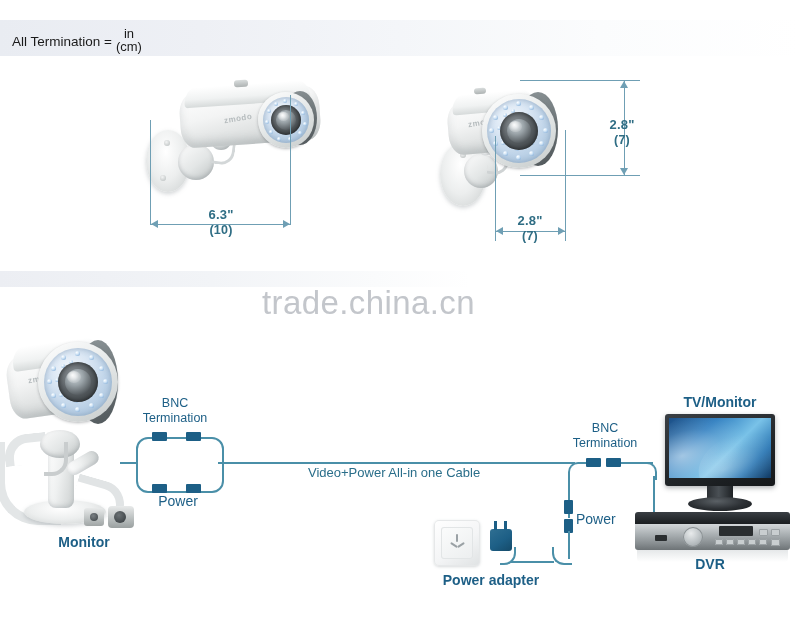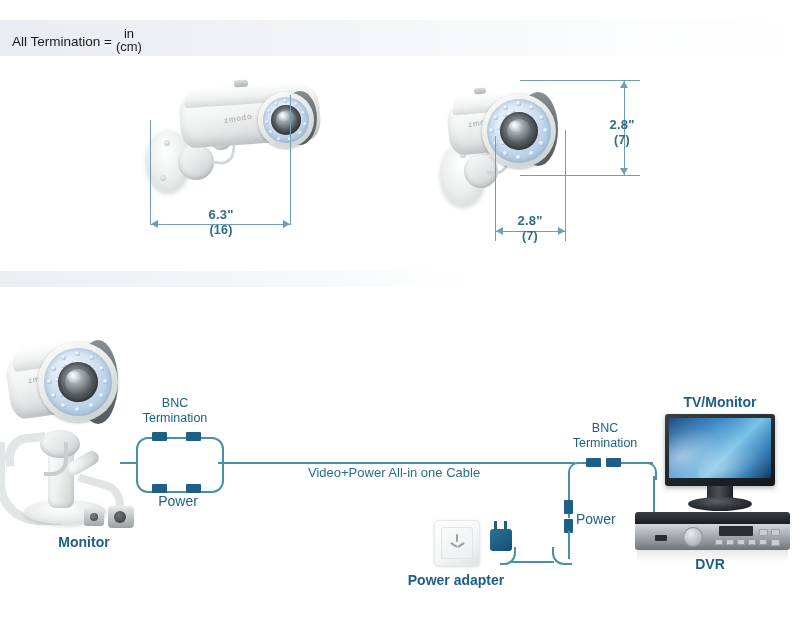--- a/index.html
+++ b/index.html
@@ -360,21 +360,21 @@
     <div class="cam-glint" style="left:138px; top:42px; width:11px; height:9px;"></div>
   </div>
 
   <div class="dimline v" style="left:150px; top:120px; height:105px;"></div>
   <div class="dimline v" style="left:290px; top:95px; height:130px;"></div>
   <div class="dimline h" style="left:150px; top:224px; width:141px;"></div>
   <div class="arrow left" style="left:151px; top:220px;"></div>
   <div class="arrow right" style="left:283px; top:220px;"></div>
   <div class="dimtext" style="left:200px; top:208px; width:42px;">
     <span>6.3"</span>
-    <span class="sub">(16)</span>
+    <span class="sub">(10)</span>
   </div>
 
   <div class="camera" style="left:430px; top:70px; width:180px; height:160px;">
 
     <div class="cam-base" style="left:10px; top:72px; width:46px; height:64px;"></div>
     <div class="cam-screw" style="left:30px; top:82px; width:6px; height:6px;"></div>
     <div class="cam-knuckle" style="left:34px; top:84px; width:34px; height:34px;"></div>
     <div class="cam-arm" style="left:48px; top:66px; width:38px; height:16px; transform:rotate(-16deg);"></div>
     <div style="position:absolute; left:58px; top:76px; width:18px; height:26px;
                 border:3px solid #cfd3d4; border-top:none; border-left:none;
@@ -429,20 +429,21 @@
   <div class="dimline v" style="left:565px; top:130px; height:111px;"></div>
   <div class="dimline h" style="left:495px; top:231px; width:71px;"></div>
   <div class="arrow left" style="left:496px; top:227px;"></div>
   <div class="arrow right" style="left:558px; top:227px;"></div>
   <div class="dimtext" style="left:508px; top:214px; width:44px;">
     <span>2.8"</span>
     <span class="sub">(7)</span>
   </div>
 
   <div id="lower-band"></div>
+  <div id="watermark">trade.china.cn</div>
 
   <div class="camera" style="left:0px; top:330px; width:180px; height:210px;">
 
     <div style="position:absolute; left:-4px; top:112px; width:56px; height:74px;
                 border:9px solid #e3e6e7; border-top:none; border-right:none;
                 border-radius:0 0 0 42px;"></div>
     <div style="position:absolute; left:4px; top:104px; width:34px; height:22px;
                 border:9px solid #e3e6e7; border-bottom:none; border-right:none;
                 border-radius:24px 0 0 0; transform:rotate(-6deg);"></div>
 
@@ -560,21 +561,21 @@
     <div class="outlet-inner" style="left:7px; top:7px; width:32px; height:32px;"></div>
     <div class="slot" style="left:22px; top:14px; width:2px; height:8px;"></div>
     <div class="slot" style="left:16px; top:24px; width:8px; height:2px; transform:rotate(34deg);"></div>
     <div class="slot" style="left:23px; top:24px; width:8px; height:2px; transform:rotate(-34deg);"></div>
   </div>
 
   <div class="adapter-body" style="left:490px; top:529px; width:22px; height:22px; border-radius:3px;"></div>
   <div class="adapter-prong" style="left:494px; top:521px; width:3px; height:9px;"></div>
   <div class="adapter-prong" style="left:504px; top:521px; width:3px; height:9px;"></div>
 
-  <div class="part-label" style="left:386px; top:572px; width:140px;">
+  <div class="part-label" style="left:421px; top:572px; width:140px;">
     <span>Power adapter</span>
   </div>
 
   <div class="part-label" style="left:670px; top:394px; width:100px;">TV/Monitor</div>
   <div class="mon-bezel" style="left:665px; top:414px; width:110px; height:72px;">
     <div class="mon-screen" style="left:4px; top:4px; width:102px; height:60px;">
       <div class="mon-swoosh" style="left:-16px; top:-6px; width:92px; height:74px;"></div>
       <div class="mon-swoosh" style="left:28px; top:16px; width:86px; height:58px; opacity:.55;"></div>
     </div>
   </div>

